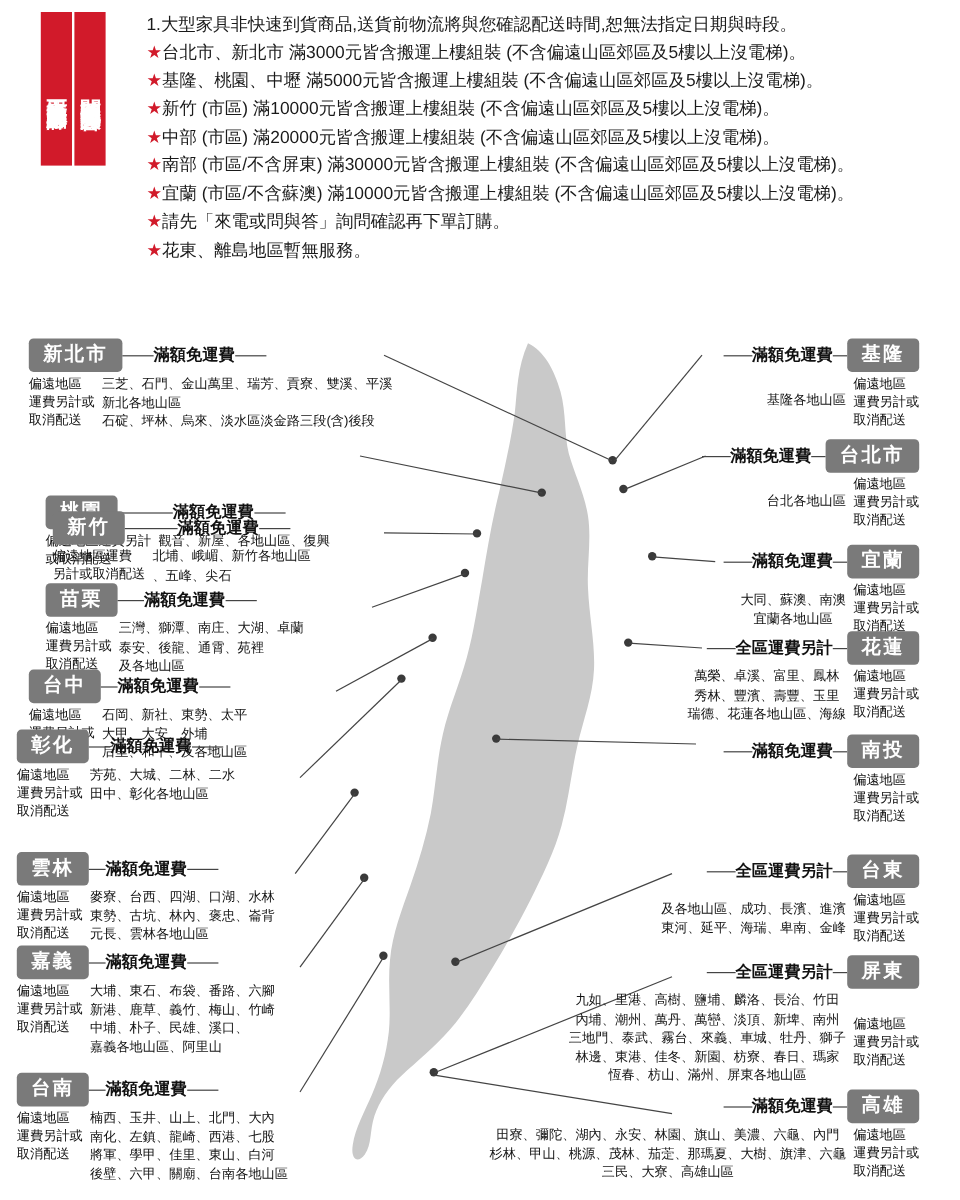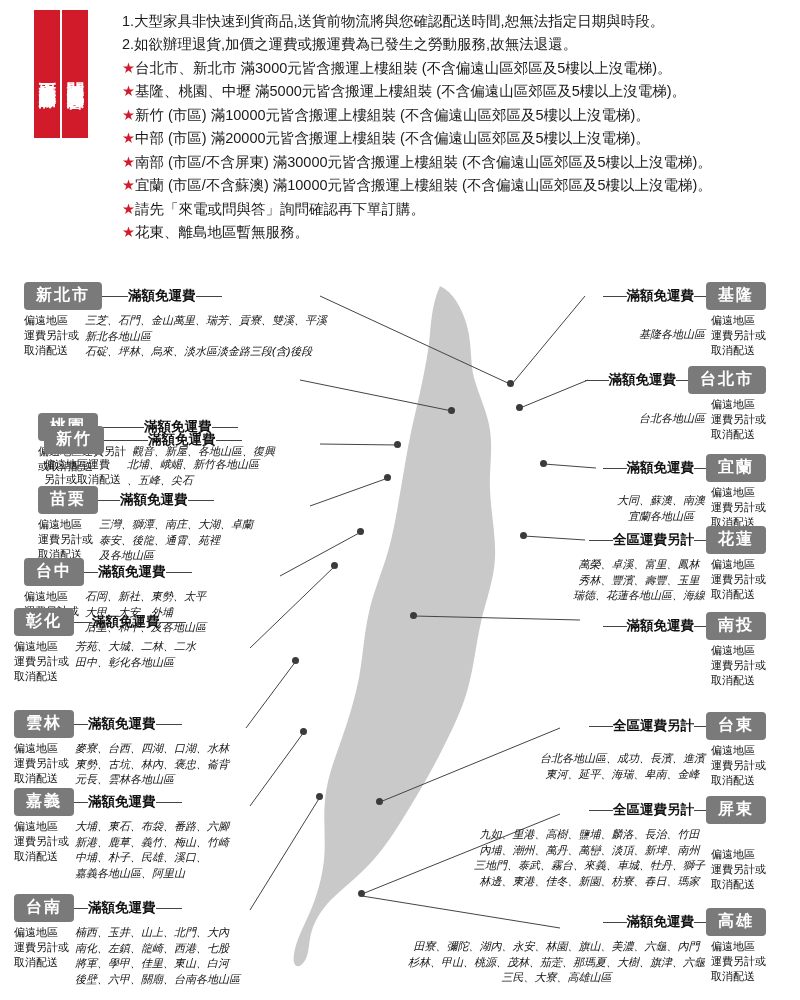--- a/index.html
+++ b/index.html
@@ -57,39 +57,38 @@
   .row-head{display:flex;align-items:center;gap:0px;white-space:nowrap;}
   .rule{height:1px;background:#444;flex:0 0 auto;}
   .body{display:flex;gap:6px;margin-top:3px;}
   .note{
     font-size:11px;line-height:1.35;color:#111;white-space:nowrap;
     flex:0 0 auto;
   }
   .detail{
     font-size:11px;line-height:1.42;color:#111;white-space:nowrap;
   }
-  .detail div{white-space:nowrap;font-style:italic;}
+  .detail div{white-space:nowrap;}
   
   .region.right .row-head{justify-content:flex-end;}
   .region.right .body{justify-content:flex-end;}
   .region.right .detail{text-align:center;}
   .region.right .note{text-align:left;}
   .dot{position:absolute;width:7px;height:7px;border-radius:50%;background:#3a3a3a;}
 </style>
 </head>
 <body>
 
 <div class="notice">
   <div class="notice-badge">
     <div class="badge-col">閱讀避免造成雙方誤會</div>
     <div class="badge-col">下單訂購前請務必詳細</div>
   </div>
   <div class="notice-lines">
     <div class="nline"><span>1.大型家具非快速到貨商品,送貨前物流將與您確認配送時間,恕無法指定日期與時段。</span></div>
-    <div class="nline"><span>2.如欲辦理退貨,加價之運費或搬運費為已發生之勞動服務,故無法退還。</span></div>
     <div class="nline"><span class="star">★</span><span>台北市、新北市 滿3000元皆含搬運上樓組裝 (不含偏遠山區郊區及5樓以上沒電梯)。</span></div>
     <div class="nline"><span class="star">★</span><span>基隆、桃園、中壢 滿5000元皆含搬運上樓組裝 (不含偏遠山區郊區及5樓以上沒電梯)。</span></div>
     <div class="nline"><span class="star">★</span><span>新竹 (市區) 滿10000元皆含搬運上樓組裝 (不含偏遠山區郊區及5樓以上沒電梯)。</span></div>
     <div class="nline"><span class="star">★</span><span>中部 (市區) 滿20000元皆含搬運上樓組裝 (不含偏遠山區郊區及5樓以上沒電梯)。</span></div>
     <div class="nline"><span class="star">★</span><span>南部 (市區/不含屏東) 滿30000元皆含搬運上樓組裝 (不含偏遠山區郊區及5樓以上沒電梯)。</span></div>
     <div class="nline"><span class="star">★</span><span>宜蘭 (市區/不含蘇澳) 滿10000元皆含搬運上樓組裝 (不含偏遠山區郊區及5樓以上沒電梯)。</span></div>
     <div class="nline"><span class="star">★</span><span>請先「來電或問與答」詢問確認再下單訂購。</span></div>
     <div class="nline"><span class="star">★</span><span>花東、離島地區暫無服務。</span></div>
   </div>
 </div>
@@ -374,40 +373,41 @@
 
   <div class="region right" style="right:14px;top:444px;">
     <div class="row-head">
         <span class="rule" style="width:24px;"></span>
         <span class="headline">全區運費另計</span>
         <span class="rule" style="width:12px;"></span>
         <span class="tag">台東</span>
       </div>
     <div class="body">
       <div class="detail" style="padding-top:8px;">
-        <div>台北各地山區、成功、長濱、進濱</div>
+        <div>及各地山區、成功、長濱、進濱</div>
         <div>東河、延平、海瑞、卑南、金峰</div>
       </div>
       <div class="note">偏遠地區<br>運費另計或<br>取消配送</div>
     </div>
   </div>
 
   <div class="region right" style="right:14px;top:528px;">
     <div class="row-head">
         <span class="rule" style="width:24px;"></span>
         <span class="headline">全區運費另計</span>
         <span class="rule" style="width:12px;"></span>
         <span class="tag">屏東</span>
       </div>
     <div class="body">
       <div class="detail">
         <div>九如、里港、高樹、鹽埔、麟洛、長治、竹田</div>
         <div>內埔、潮州、萬丹、萬巒、淡頂、新埤、南州</div>
         <div>三地門、泰武、霧台、來義、車城、牡丹、獅子</div>
         <div>林邊、東港、佳冬、新園、枋寮、春日、瑪家</div>
+        <div>恆春、枋山、滿州、屏東各地山區</div>
       </div>
       <div class="note" style="padding-top:20px;">偏遠地區<br>運費另計或<br>取消配送</div>
     </div>
   </div>
 
   <div class="region right" style="right:14px;top:640px;">
     <div class="row-head">
         <span class="rule" style="width:24px;"></span>
         <span class="headline">滿額免運費</span>
         <span class="rule" style="width:12px;"></span>

